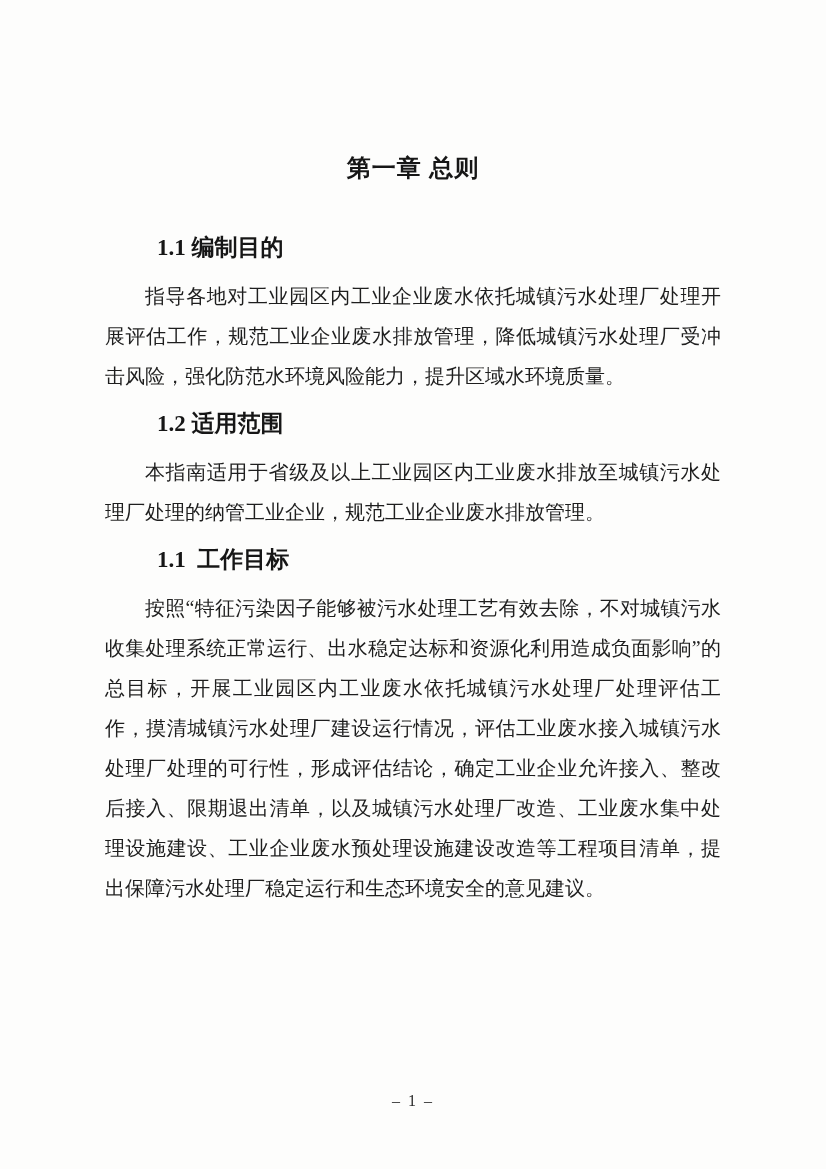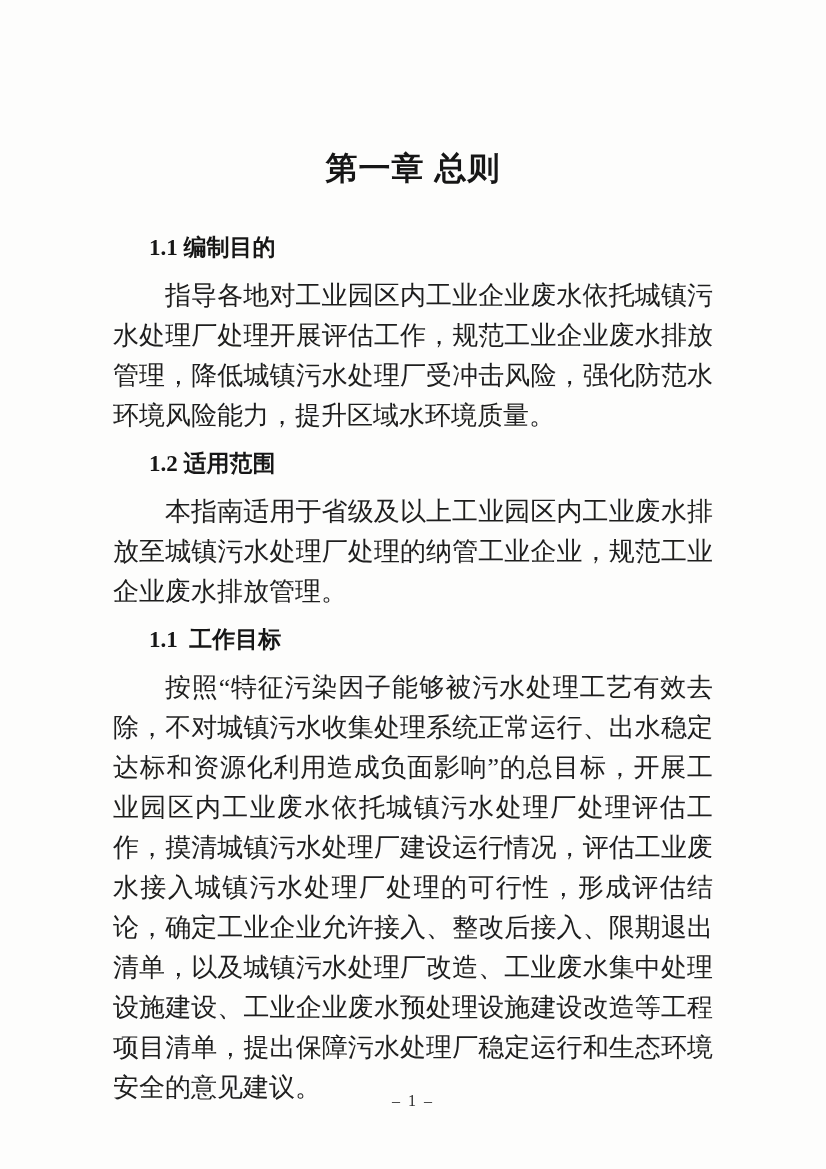--- a/index.html
+++ b/index.html
@@ -17,40 +17,40 @@
     font-family: "Liberation Serif", "DejaVu Serif", serif;
     overflow: hidden;
   }
   .content {
     width: 616px;
     margin: 0 auto;
     padding-top: 148px;
   }
   .doc-title {
     margin: 0 0 40px 0;
-    font-size: 32px;
+    font-size: 24px;
     font-weight: bold;
     line-height: 40px;
     text-align: center;
     letter-spacing: 1px;
     color: #161616;
     font-family: "Liberation Sans", "DejaVu Sans", sans-serif;
   }
   .sec-heading {
-    margin: 0;
+    margin: 8px;
     font-size: 23px;
     font-weight: bold;
     line-height: 40px;
     text-indent: 44px;
     color: #161616;
     white-space: pre;
   }
   .sec-body {
-    margin: 8px;
-    font-size: 26px;
+    margin: 0;
+    font-size: 20px;
     line-height: 40px;
     text-align: justify;
     text-indent: 2em;
     color: #1e1e1e;
   }
   .page-footer {
     position: absolute;
     left: 0;
     bottom: 58px;
     width: 100%;

